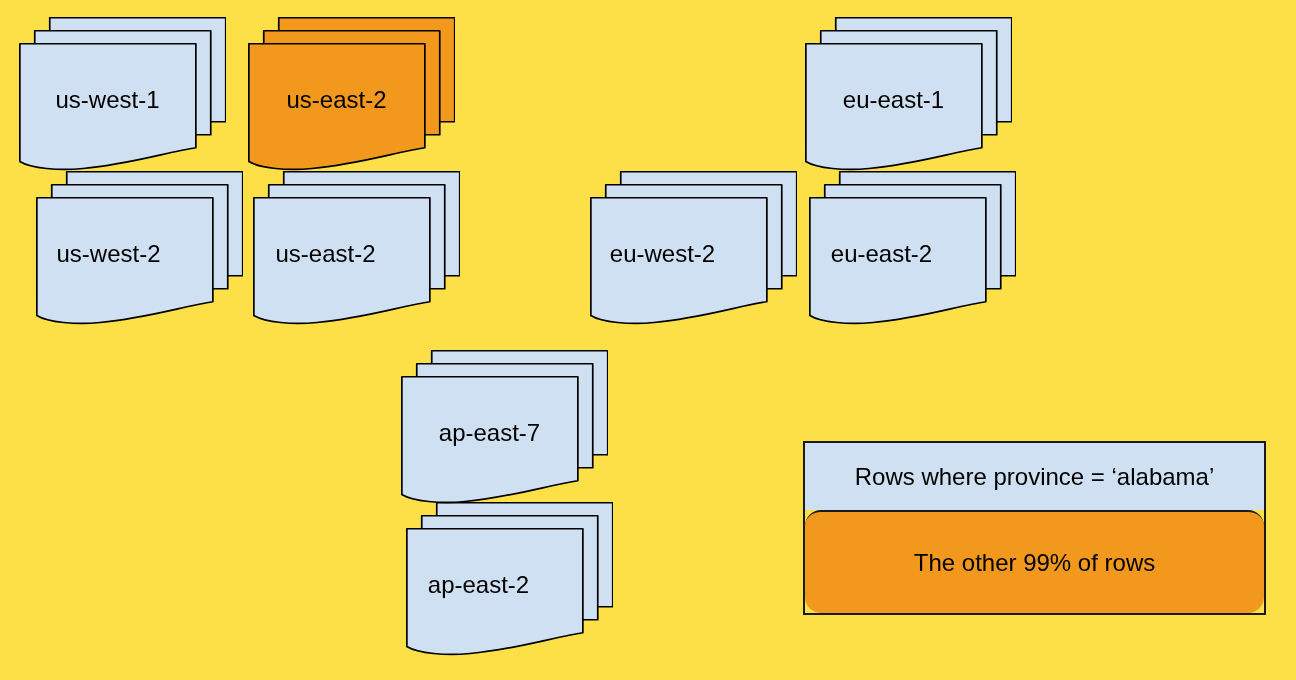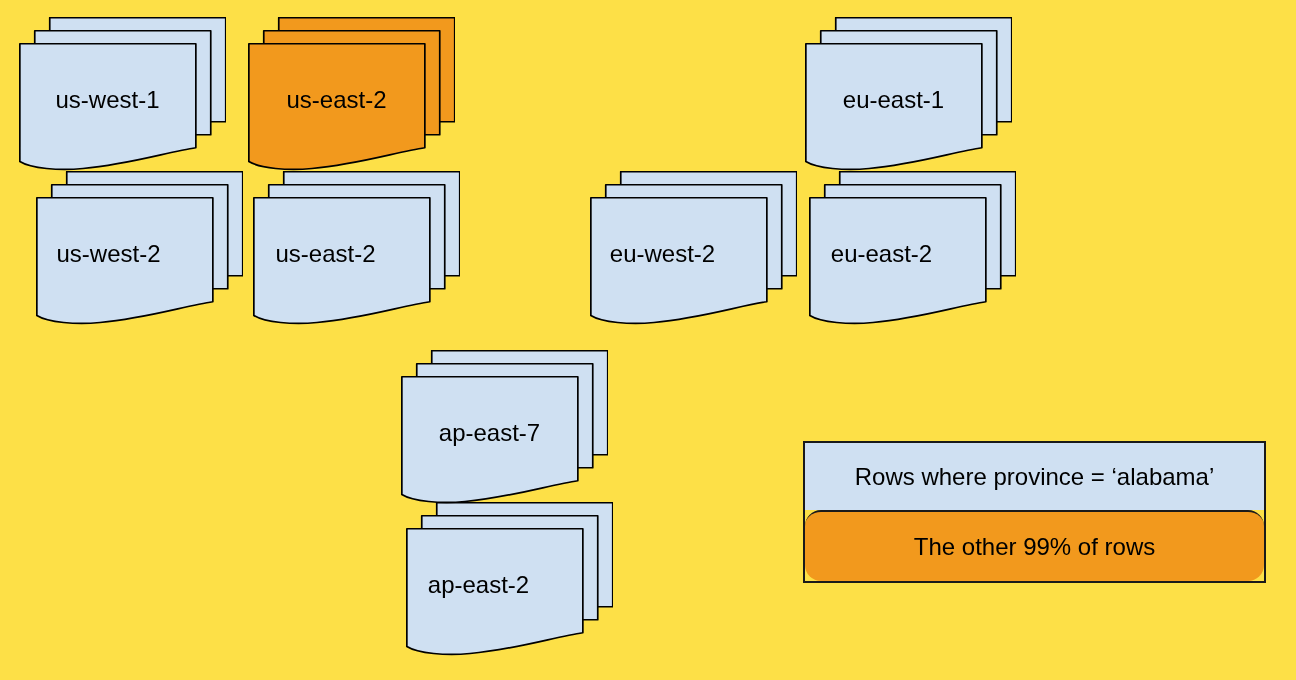--- a/index.html
+++ b/index.html
@@ -38,21 +38,21 @@
     text-align: center;
     font-size: 24px;
     color: #000000;
     white-space: nowrap;
   }
   .legend {
     position: absolute;
     left: 803px;
     top: 441px;
     width: 463px;
-    height: 142px;
+    height: 174px;
     box-sizing: border-box;
     border: 2px solid #1a1a1a;
     display: flex;
     flex-direction: column;
     z-index: 3;
   }
   .legend-row {
     display: flex;
     align-items: center;
     justify-content: center;

